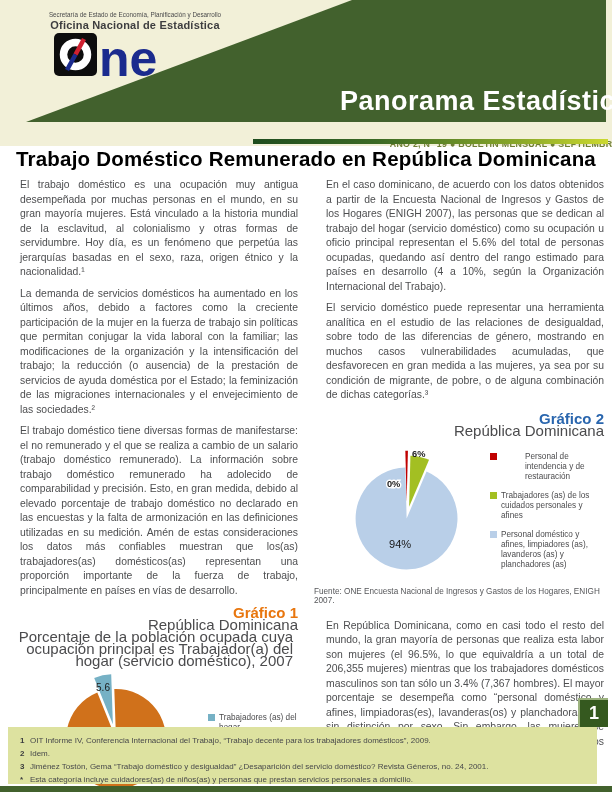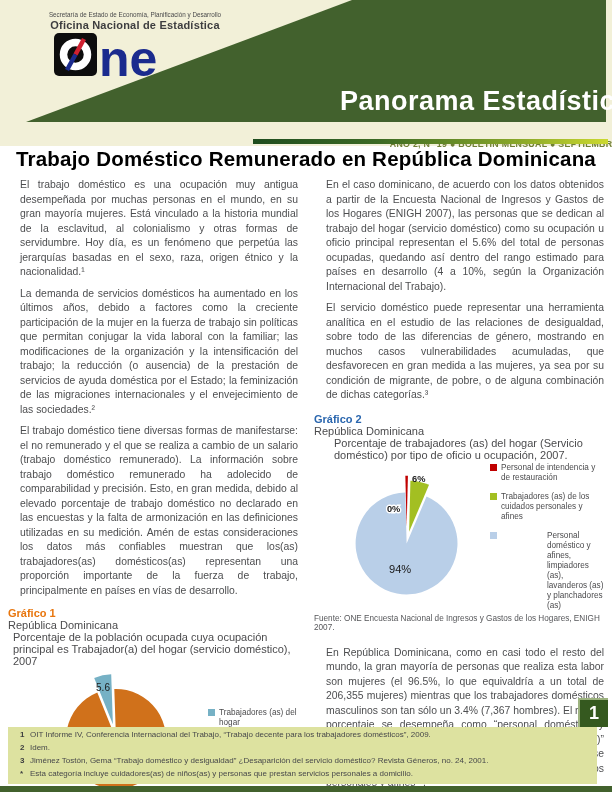--- a/index.html
+++ b/index.html
@@ -31,37 +31,37 @@
 
   
   .col{position:absolute;top:178px;width:290px;}
   .col-left{left:8px;}
   .col-right{left:314px;}
   .col p{margin:0 0 7px 12px;font-size:10.4px;line-height:14.5px;text-align:justify;
         color:#4d4e50;}
 
   
   .chart{margin-top:9px;}
-  .chart-head{text-align:left;font-size:11px;line-height:12px;color:#4b4b4d;}
+  .chart-head{text-align:right;font-size:15px;line-height:12px;color:#4b4b4d;}
   .chart-label{font-weight:bold;}
   .chart-label.orange{color:#e8760e;}
   .chart-label.blue{color:#2a66ae;}
   .chart-subtitle{max-width:280px;margin:0 auto;}
   .chart-body{display:flex;align-items:center;margin-top:2px;}
   .chart-body svg{flex:none;}
   .legend{font-size:8.2px;color:#4b4b4d;line-height:10px;}
   .legend-item{display:flex;margin-bottom:12px;}
-  .legend-item:last-child{margin-bottom:0;gap:46px;}
+  .legend-item:last-child{margin-bottom:0;}
   .legend .sw{width:7px;height:7px;margin:1px 4px 0 0;flex:none;}
   .fuente{font-size:8.2px;color:#56575a;margin-top:3px;}
   .pie-label{font-family:"Liberation Sans",sans-serif;fill:#1a1a1a;}
 
   
   .footnotes{position:absolute;top:727px;left:8px;width:589px;height:57px;
-        background:#dde2a0;padding:1px 10px 0 12px;box-sizing:border-box;}
+        background:#dde2a0;padding:7px 10px 0 12px;box-sizing:border-box;}
   .fn{font-size:8px;line-height:13px;color:#47484a;}
   .fn b{display:inline-block;min-width:10px;color:#3c3d3f;}
   .pagenum{position:absolute;top:698px;left:578px;width:30px;height:29px;
         background:#35591f;color:#fff;font-size:18px;font-weight:bold;
         display:flex;align-items:center;justify-content:center;
         border-top:2px solid #9db37f;border-left:2px solid #9db37f;box-sizing:border-box;}
   .bottombar{position:absolute;top:786px;left:0;width:612px;height:6px;background:#42612d;}
 </style>
 </head>
 <body>
@@ -123,33 +123,32 @@
   </div>
 
   <div class="col col-right">
     <p>En el caso dominicano, de acuerdo con los datos obtenidos a partir de la Encuesta Nacional de Ingresos y Gastos de los Hogares (ENIGH 2007), las personas que se dedican al trabajo del hogar (servicio doméstico) como su ocupación u oficio principal representan el 5.6% del total de personas ocupadas, quedando así dentro del rango estimado para países en desarrollo (4 a 10%, según la Organización Internacional del Trabajo).</p>
     <p>El servicio doméstico puede representar una herramienta analítica en el estudio de las relaciones de desigualdad, sobre todo de las diferencias de género, mostrando en muchos casos vulnerabilidades acumuladas, que desfavorecen en gran medida a las mujeres, ya sea por su condición de migrante, de pobre, o de alguna combinación de dichas categorías.³</p>
 
     <div class="chart" style="margin-top:10px;">
       <div class="chart-head">
         <div class="chart-label blue">Gráfico 2</div>
         <div>República Dominicana</div>
-        <div class="chart-subtitle" style="max-width:250px;">Porcentaje de trabajadores (as) del hogar (Servicio doméstico) por tipo de oficio u ocupación, 2007.</div>
       </div>
       <div class="chart-body">
         <svg width="176" height="145" viewBox="0 0 190 145">
           <path d="M100 80 L121.5 29.4 A55 55 0 1 1 98.6 25 Z" fill="#b9cfe8"></path>
           <path d="M102.7 67.3 L104.1 12.3 A55 55 0 0 1 124.2 16.7 Z" fill="#a3bf22"></path>
           <path d="M100 62 L98.6 7 A55 55 0 0 1 101.4 7 Z" fill="#c00000"></path>
           <text class="pie-label" x="113" y="14" font-size="10" font-weight="600" text-anchor="middle">6%</text>
           <text class="pie-label" x="86" y="46" font-size="10" font-weight="600" text-anchor="middle" paint-order="stroke" stroke="#ffffff" stroke-width="3">0%</text>
           <text class="pie-label" x="93" y="112" font-size="12" text-anchor="middle">94%</text>
         </svg>
         <div class="legend">
-          <div class="legend-item" style="margin-bottom:9px;">
+          <div class="legend-item" style="margin-bottom:9px;gap:24px;">
             <span class="sw" style="background: rgb(192, 0, 0);"></span>
             <span>Personal de intendencia y de restauración</span>
           </div>
           <div class="legend-item" style="margin-bottom:9px;">
             <span class="sw" style="background: rgb(163, 191, 34);"></span>
             <span>Trabajadores (as) de los cuidados personales y afines</span>
           </div>
           <div class="legend-item">
             <span class="sw" style="background: rgb(185, 207, 232);"></span>
             <span>Personal doméstico y afines, limpiadores (as), lavanderos (as) y planchadores (as)</span>

